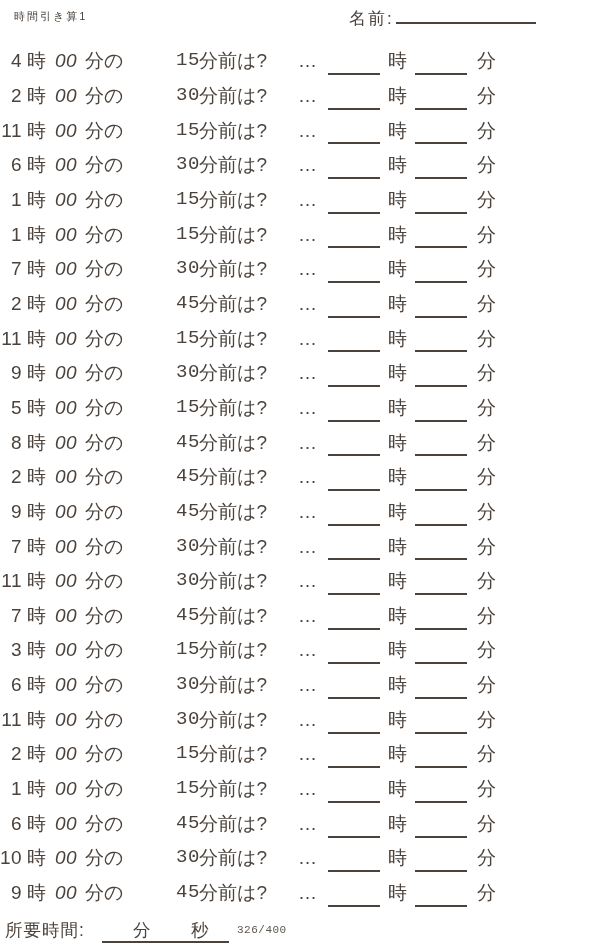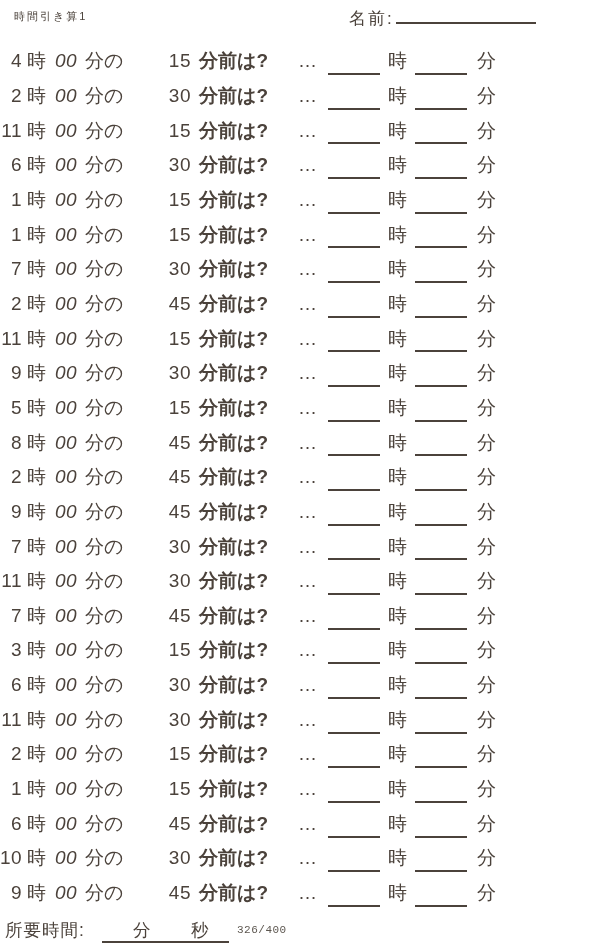--- a/index.html
+++ b/index.html
@@ -60,22 +60,22 @@
     position:absolute;
     top:50%;
     transform:translateY(-50%);
     white-space:nowrap;
     line-height:1;
   }
   .c.hour   {left:0;   width:22px; text-align:right; letter-spacing:0.5px;}
   .c.ji     {left:27px;}
   .c.zz     {left:55px; letter-spacing:0.5px;font-style:italic;}
   .c.funo   {left:85px;}
-  .c.minb   {left:164px; width:27px; text-align:right; letter-spacing:0.5px;}
-  .c.q      {left:199px;font-weight:bold;}
+  .c.minb   {left:176px; width:27px; letter-spacing:0.5px;font-family:Liberation Mono, monospace;}
+  .c.q      {left:199px;}
   .c.dots   {left:298px;}
   .blank{
     position:absolute;
     top:auto; bottom:2.5px;
     transform:none;
     height:0;
     border-bottom:2.2px solid var(--ink);
   }
   .blank1{left:328px; width:52px;}
   .blank2{left:415px; width:52px;}

